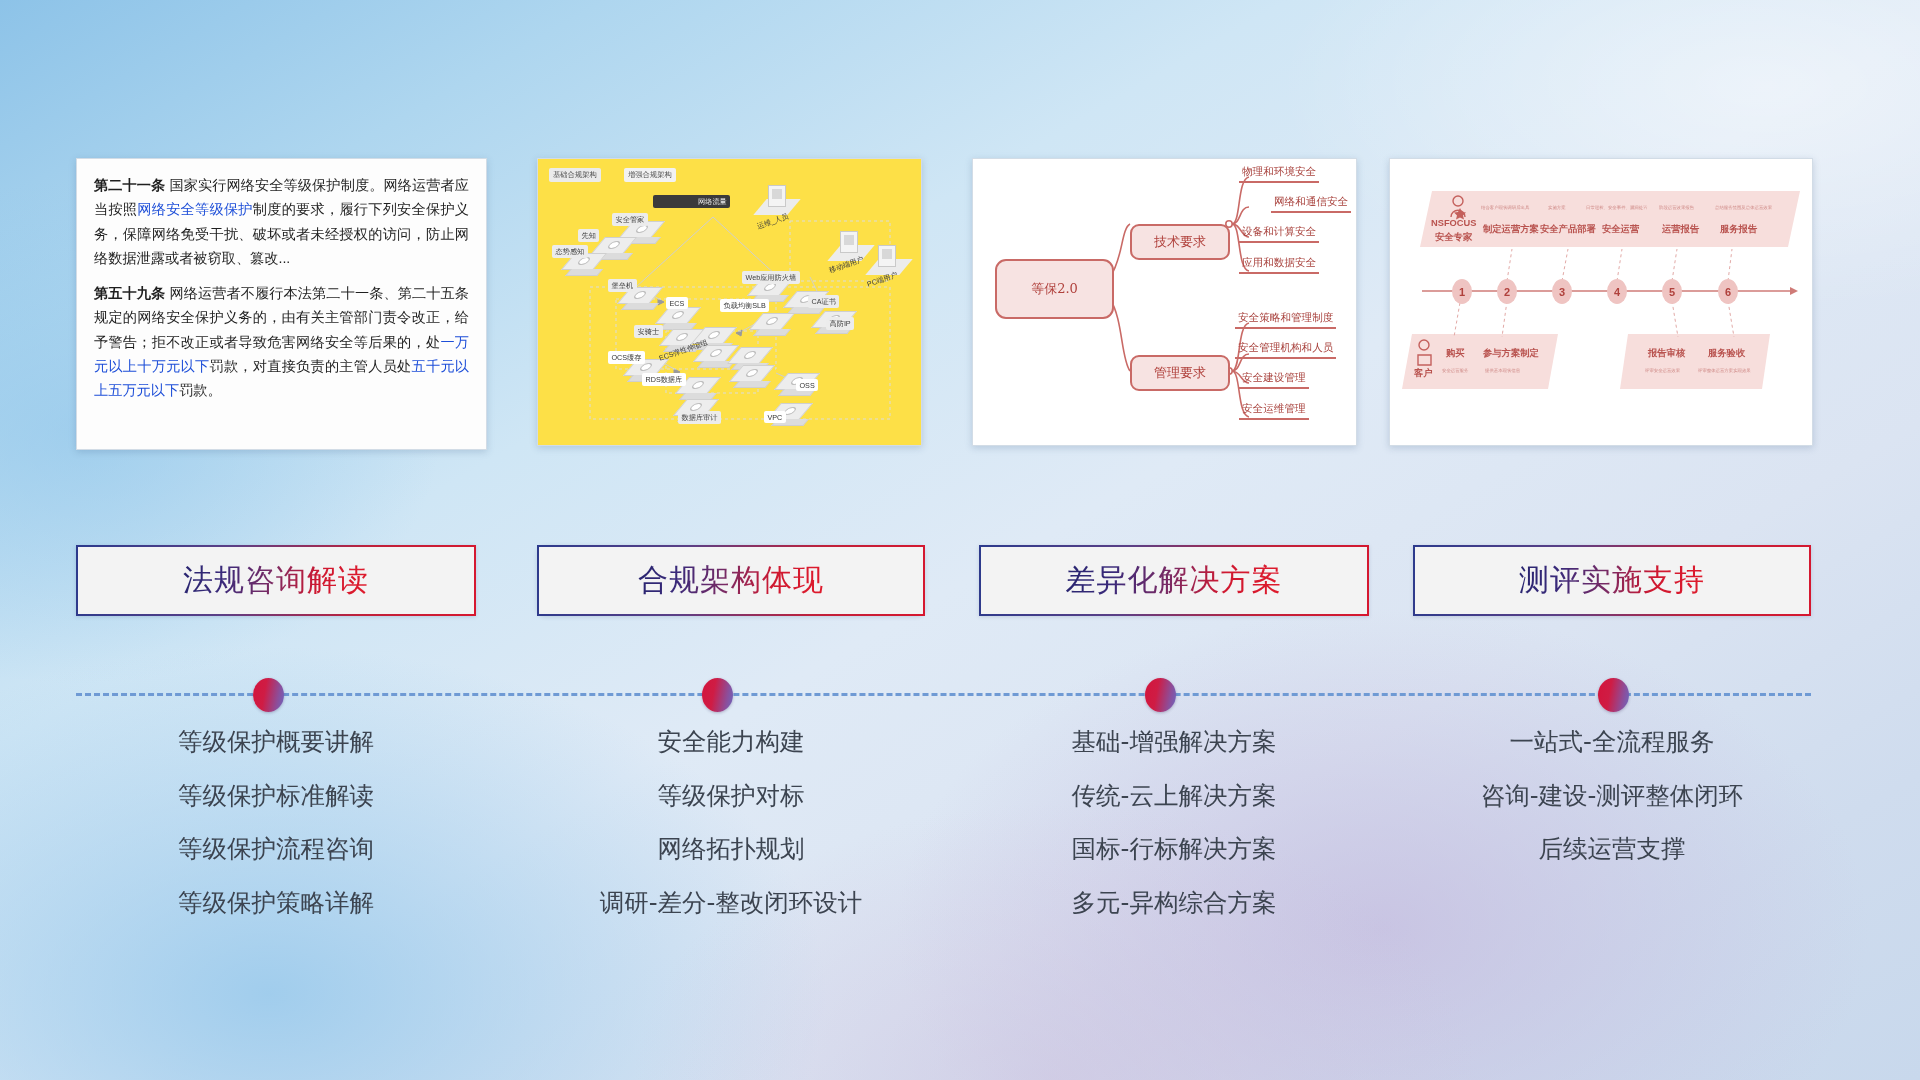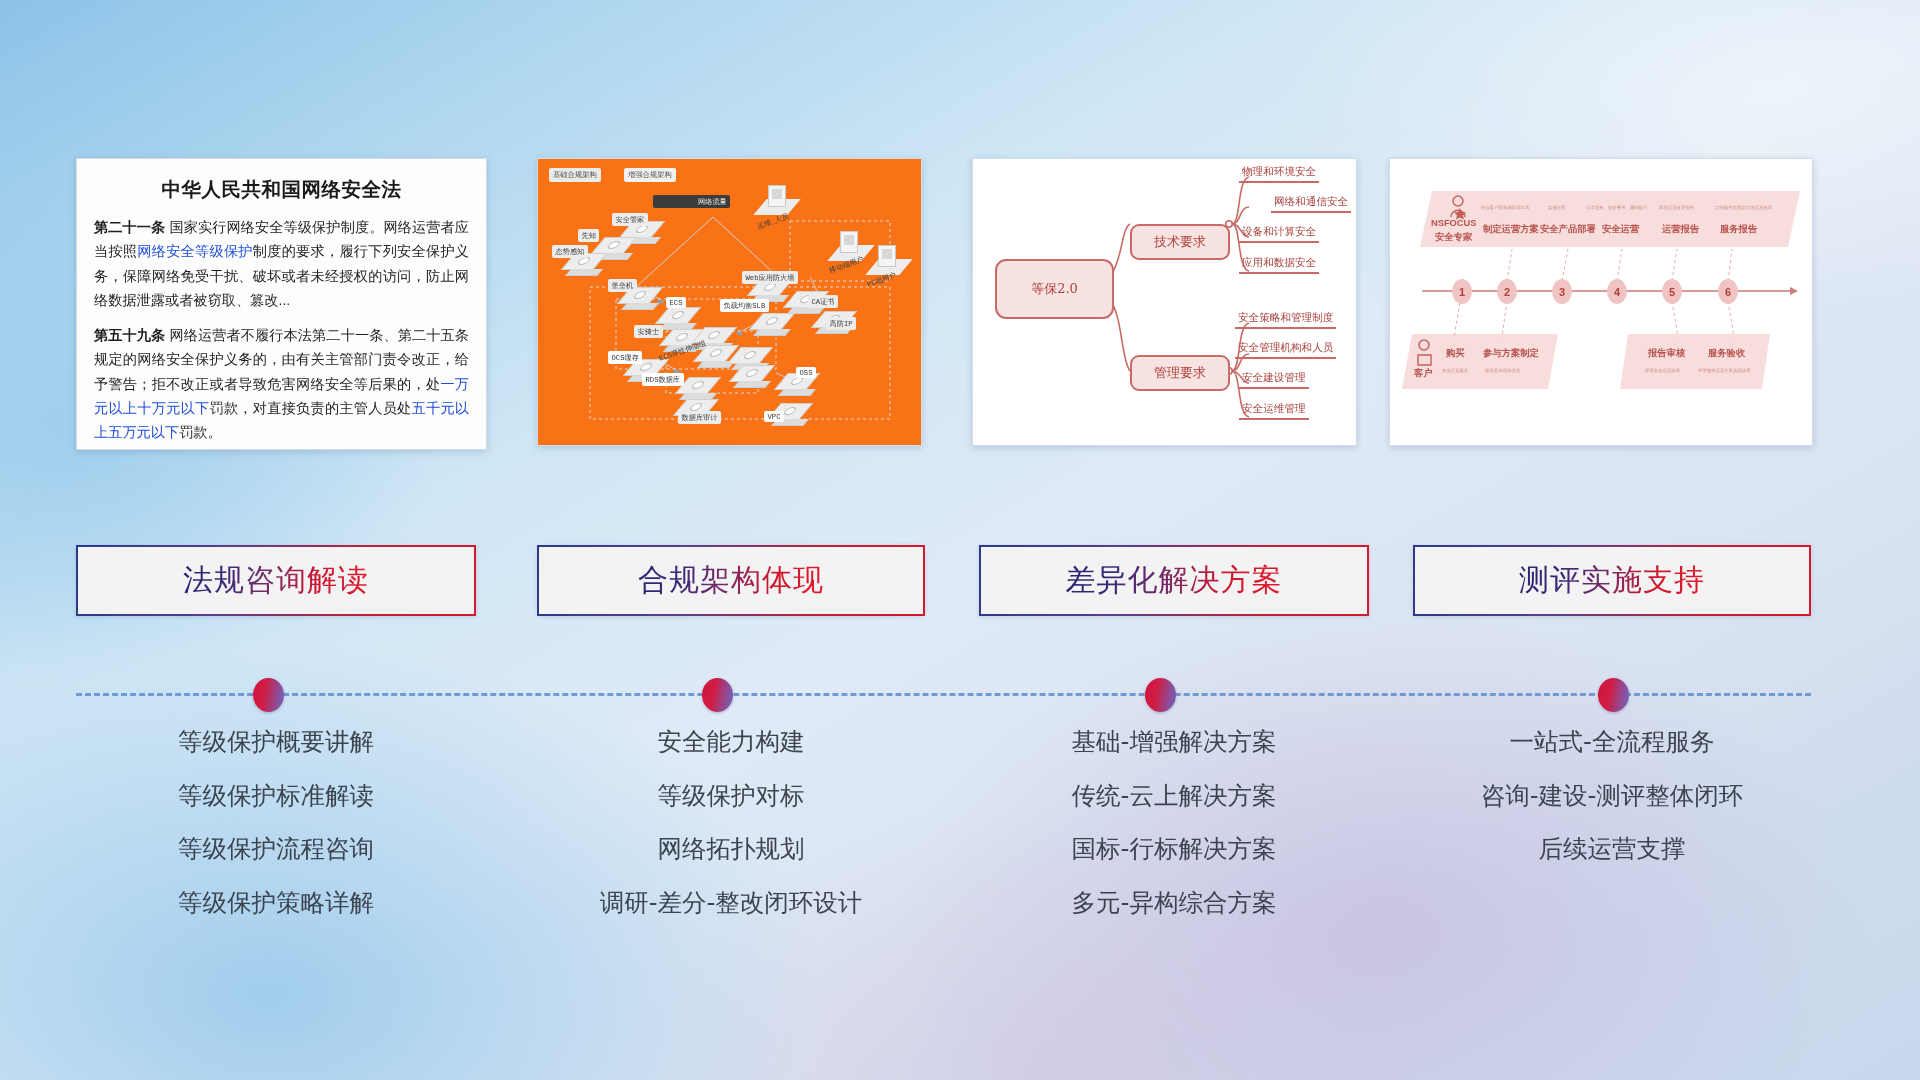--- a/index.html
+++ b/index.html
@@ -37,21 +37,21 @@
 
   
   .law{padding:14px 17px 8px 17px;box-sizing:border-box;height:100%;}
   .law-title{font-family:"DejaVu Sans",sans-serif;font-weight:bold;font-size:19.5px;color:#1a1a1a;
              text-align:center;letter-spacing:.5px;margin:3px 0 12px;}
   .law p{margin:0 0 10px 0;font-size:14.2px;line-height:1.72;color:#1f1f1f;text-align:justify;}
   .law b{font-weight:bold;}
   .law .hl{color:#1d4ed8;}
 
   
-  .arch{position:relative;width:100%;height:100%;background:#f97316;font-family:Liberation Mono, monospace;}
+  .arch{position:relative;width:100%;height:100%;background:#fde047;}
   .arch .tab{position:absolute;top:9px;font-size:7.3px;color:#4a4a4a;padding:2px 4px;
              background:#ebebeb;border-radius:2px;white-space:nowrap;}
   .arch .tab.a{left:11px;}
   .arch .tab.b{left:86px;background:#f2f2f2;}
   .arch .lbl{position:absolute;font-size:7.2px;color:#3d3d3d;white-space:nowrap;
              background:#ececec;padding:1.5px 3.5px;border-radius:2px;}
   .arch .lbl.plain{background:#fff;color:#333;}
   .arch .lbl.dark{background:#3b3b3b;color:#e8e8e8;padding-left:45px;}
   .arch .lbl.rot{transform:rotate(-19deg);transform-origin:left center;background:transparent;}
   .node{position:absolute;}
@@ -139,21 +139,20 @@
     <div class="l5"></div>
     <div class="l6"></div>
 </div>
 
 <div id="stage">
 
   <div class="cards">
 
     <div class="card" id="card0">
       <div class="law">
-        <div class="law-title">中华人民共和国网络安全法</div>
         <p>
           <b>第二十一条</b><span> 国家实行网络安全等级保护制度。网络运营者应当按照</span><span class="hl">网络安全等级保护</span><span>制度的要求，履行下列安全保护义务，保障网络免受干扰、破坏或者未经授权的访问，防止网络数据泄露或者被窃取、篡改...</span>
         </p>
         <p>
           <b>第五十九条</b><span>  网络运营者不履行本法第二十一条、第二十五条规定的网络安全保护义务的，由有关主管部门责令改正，给予警告；拒不改正或者导致危害网络安全等后果的，处</span><span class="hl">一万元以上十万元以下</span><span>罚款，对直接负责的主管人员处</span><span class="hl">五千元以上五万元以下</span><span>罚款。</span>
         </p>
       </div>
     </div>
 
     <div class="card" id="card1">
@@ -296,21 +295,21 @@
             <div class="bot"></div>
             <div class="dot"></div>
           </div>
         <div class="lbl" style="left:288px;top:158px;">高防IP</div>
 
         <div class="node" style="left:243px;top:214px;">
             <div class="top"></div>
             <div class="bot"></div>
             <div class="dot"></div>
           </div>
-        <div class="lbl plain" style="left:258px;top:208px;">OSS</div>
+        <div class="lbl plain" style="left:258px;top:220px;">OSS</div>
 
         <div class="node" style="left:236px;top:244px;">
             <div class="top"></div>
             <div class="bot"></div>
             <div class="dot"></div>
           </div>
         <div class="lbl plain" style="left:226px;top:252px;">VPC</div>
 
         <div class="node" style="left:160px;top:168px;">
             <div class="top"></div>

